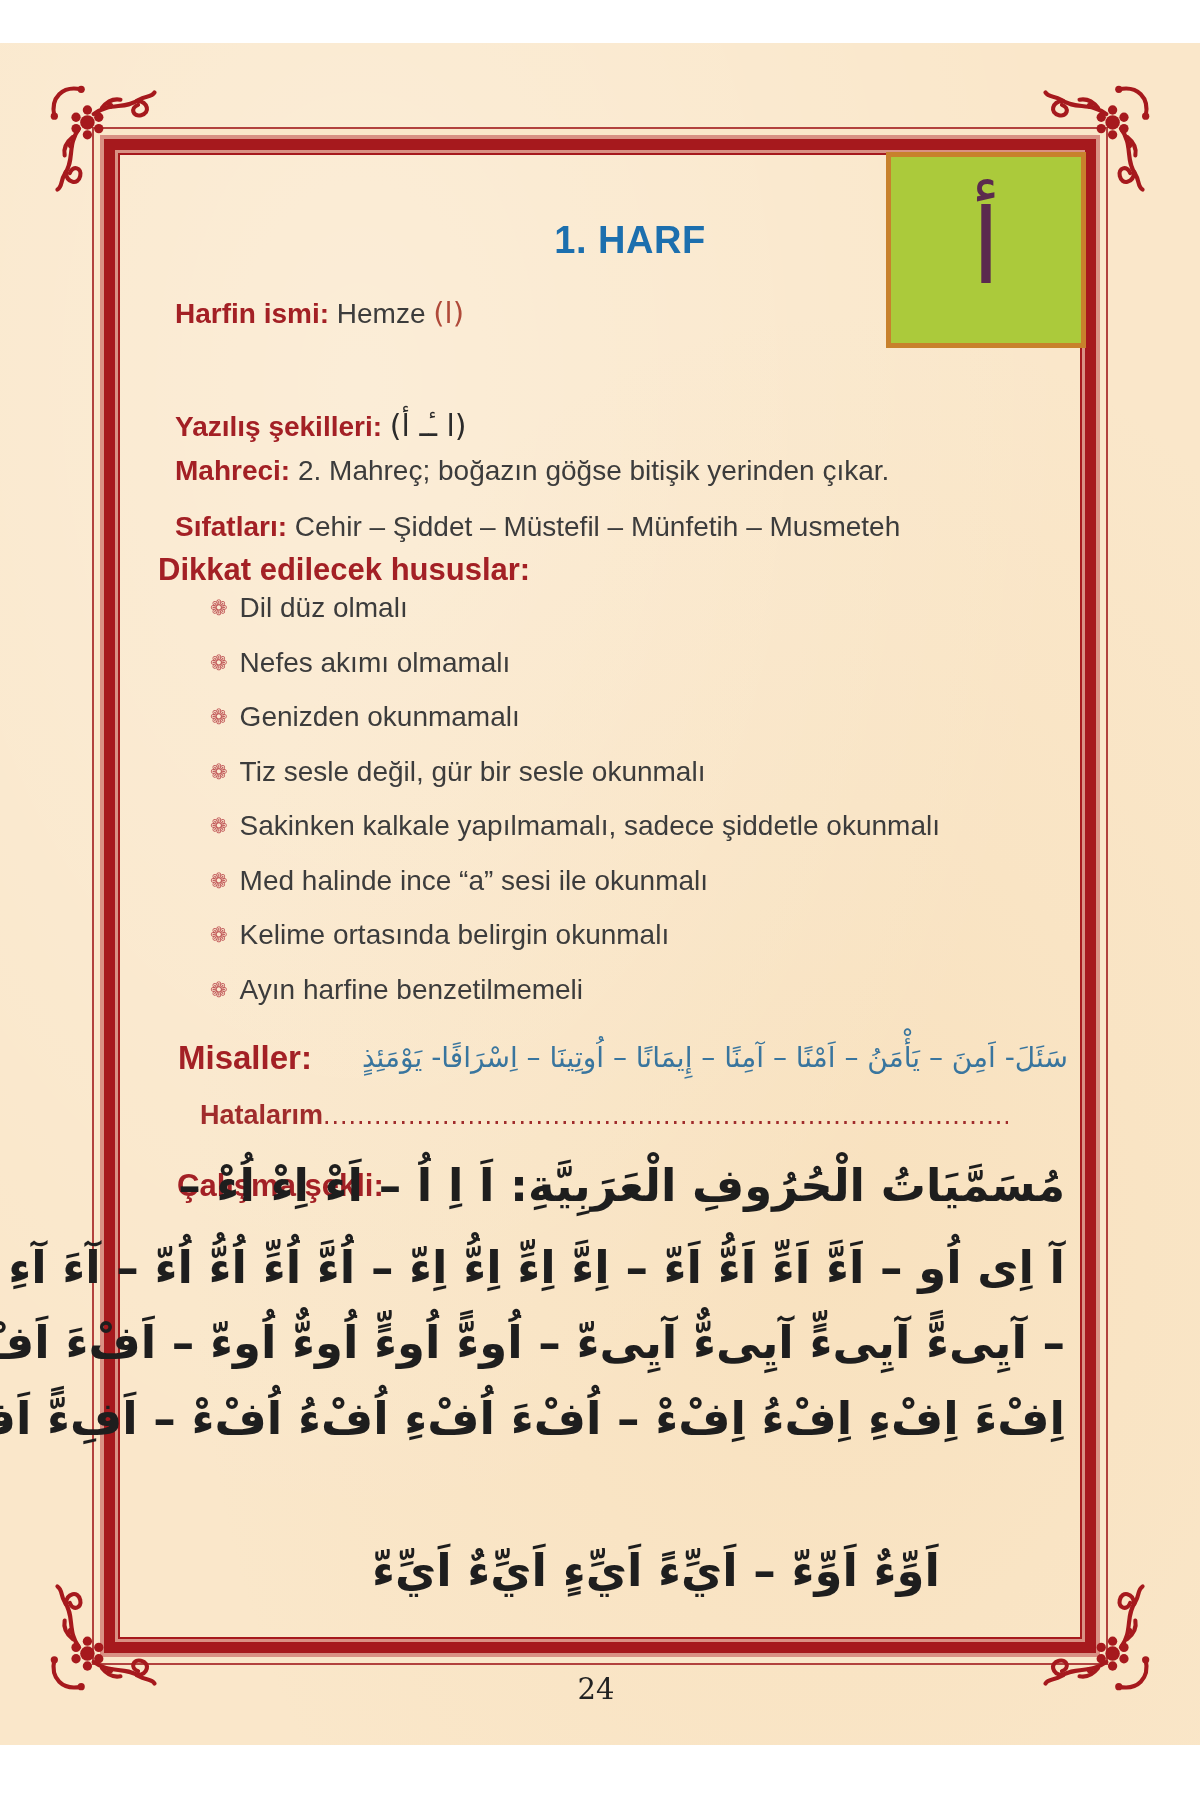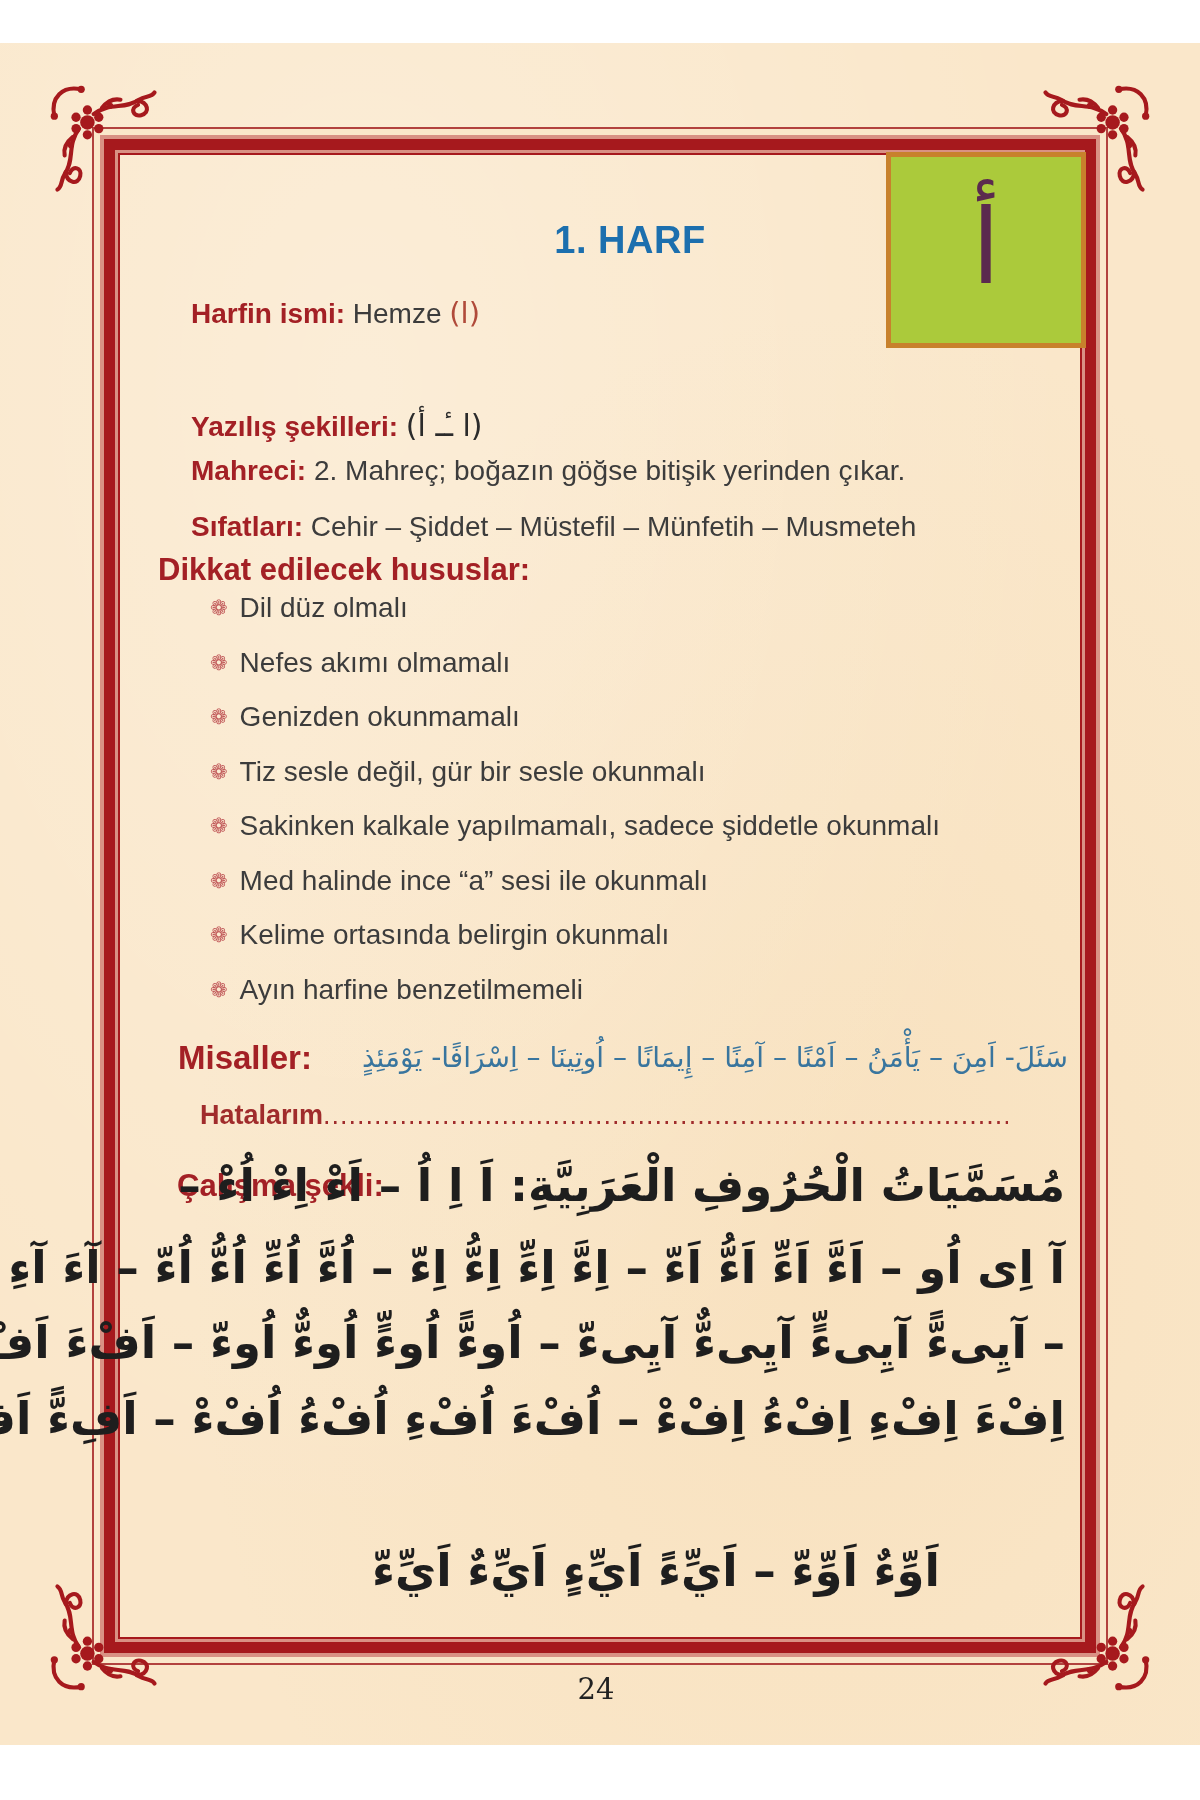--- a/index.html
+++ b/index.html
@@ -38,21 +38,21 @@
     display:flex;align-items:center;justify-content:center;
   }
   .letterbox .glyph{
     font-family:"DejaVu Sans", sans-serif;font-size:104px;color:#5b2a4e;
     line-height:1;margin-top:-6px;
   }
   .title{
     position:absolute;left:330px;top:176px;width:600px;text-align:center;
     font-size:38px;font-weight:bold;color:#1c6fae;letter-spacing:.5px;
   }
-  .info-line{position:absolute;left:191px;font-size:28px;color:#3c3c3c;white-space:nowrap;}
+  .info-line{position:absolute;left:175px;font-size:28px;color:#3c3c3c;white-space:nowrap;}
   .lbl{color:#a32025;font-weight:bold;}
   .red-ar{color:#b04a3a;font-family:"DejaVu Sans", sans-serif;}
   .ar-inline{font-family:"DejaVu Sans", sans-serif;font-size:27px;color:#2b2b2b;}
 
   .section-heading{
     position:absolute;left:158px;font-size:31px;font-weight:bold;color:#a32025;white-space:nowrap;
   }
   .bullet{position:absolute;left:210px;font-size:28px;color:#3c3c3c;white-space:nowrap;}
   .bullet .flower{color:#c25b5b;font-size:21px;margin-right:12px;vertical-align:2px;}
 

